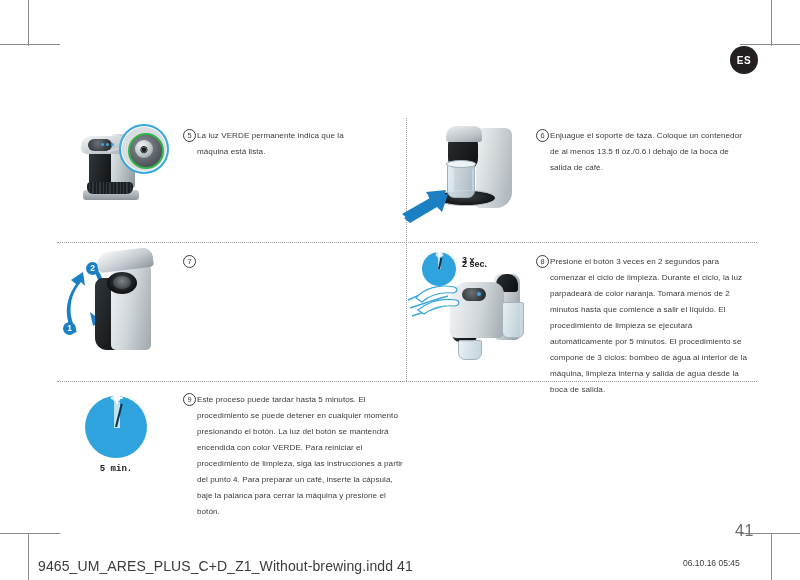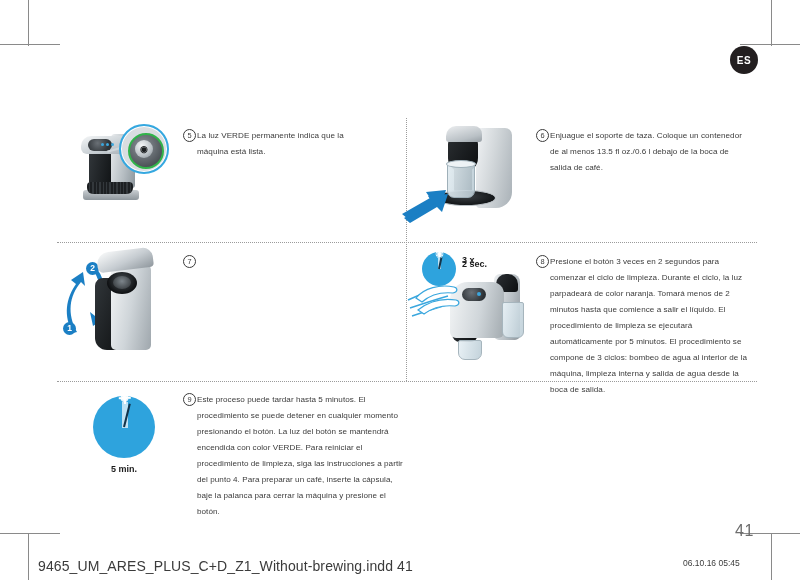--- a/index.html
+++ b/index.html
@@ -519,21 +519,21 @@
         <path d="M6 38 C18 34, 30 30, 44 26" stroke="#3aa7de" stroke-width="1.4" fill="none"></path>
         <path d="M10 20 C18 10, 34 6, 48 9 C52 10, 52 14, 47 15 C36 14, 24 17, 16 24 Z" fill="#ffffff" stroke="#3aa7de" stroke-width="1.2"></path>
         <path d="M12 32 C22 24, 36 20, 50 22 C54 23, 54 27, 49 28 C38 27, 26 30, 18 36 Z" fill="#ffffff" stroke="#3aa7de" stroke-width="1.2"></path>
       </svg>
     </div>
     <div class="step-num" style="left:126px;top:7px;">8</div>
     <div class="panel-text" style="left:140px;top:6px;width:202px;">Presione el botón 3 veces en 2 segundos para comenzar el ciclo de limpieza. Durante el ciclo, la luz parpadeará de color naranja. Tomará menos de 2 minutos hasta que comience a salir el líquido. El procedimiento de limpieza se ejecutará automáticamente por 5 minutos. El procedimiento se compone de 3 ciclos: bombeo de agua al interior de la máquina, limpieza interna y salida de agua desde la boca de salida.</div>
   </div>
 
   <div class="panel p9">
-    <div class="art" style="left:12px;top:0;width:130px;height:100px;">
+    <div class="art" style="left:4px;top:0;width:130px;height:100px;font-family:Liberation Mono, monospace;">
       <div class="clock c9">
         <div class="wedge" style="left:29px;top:6px;width:6px;height:26px;"></div>
         <div class="hand" style="left:30px;top:7px;width:2.4px;height:24px;transform:rotate(14deg);"></div>
         <div class="tick" style="transform:rotate(0deg);height:6px;width:1.6px"></div>
         <div class="tick" style="transform:rotate(15deg)"></div>
         <div class="tick" style="transform:rotate(30deg)"></div>
         <div class="tick" style="transform:rotate(45deg)"></div>
         <div class="tick" style="transform:rotate(60deg)"></div>
         <div class="tick" style="transform:rotate(75deg)"></div>
         <div class="tick" style="transform:rotate(90deg);height:6px;width:1.6px"></div>

